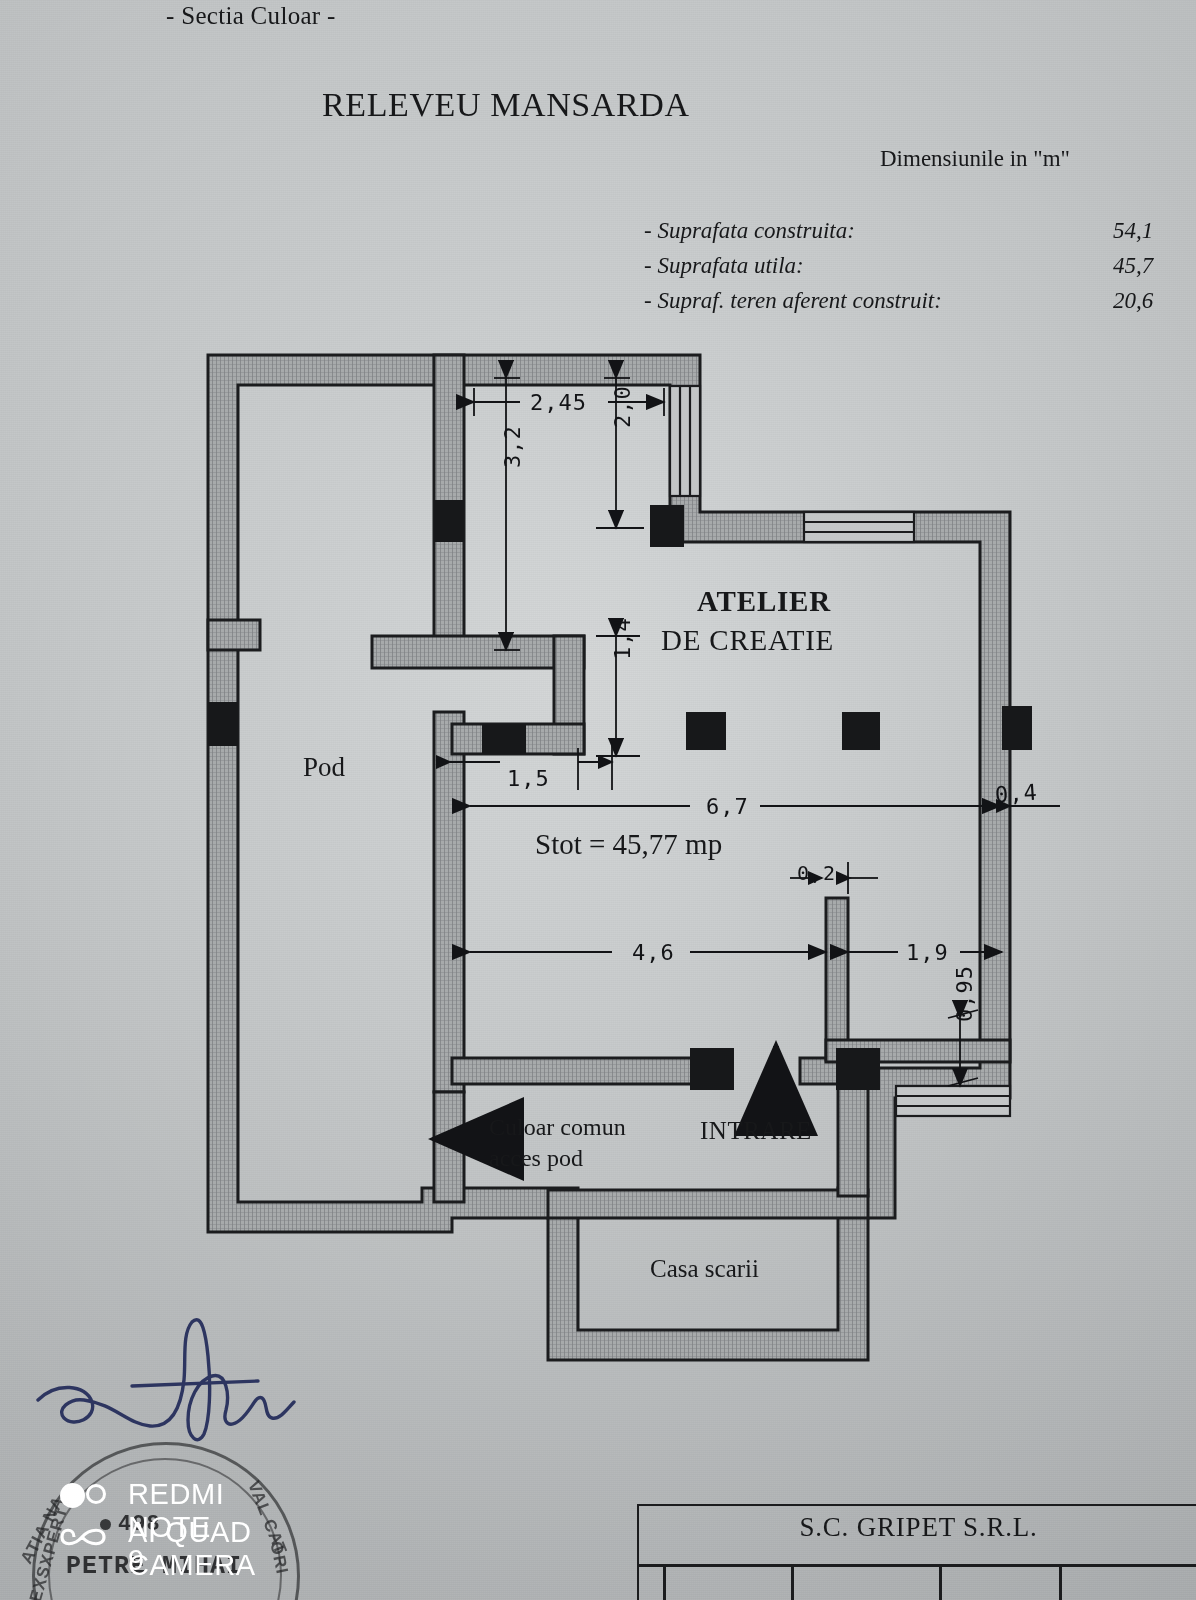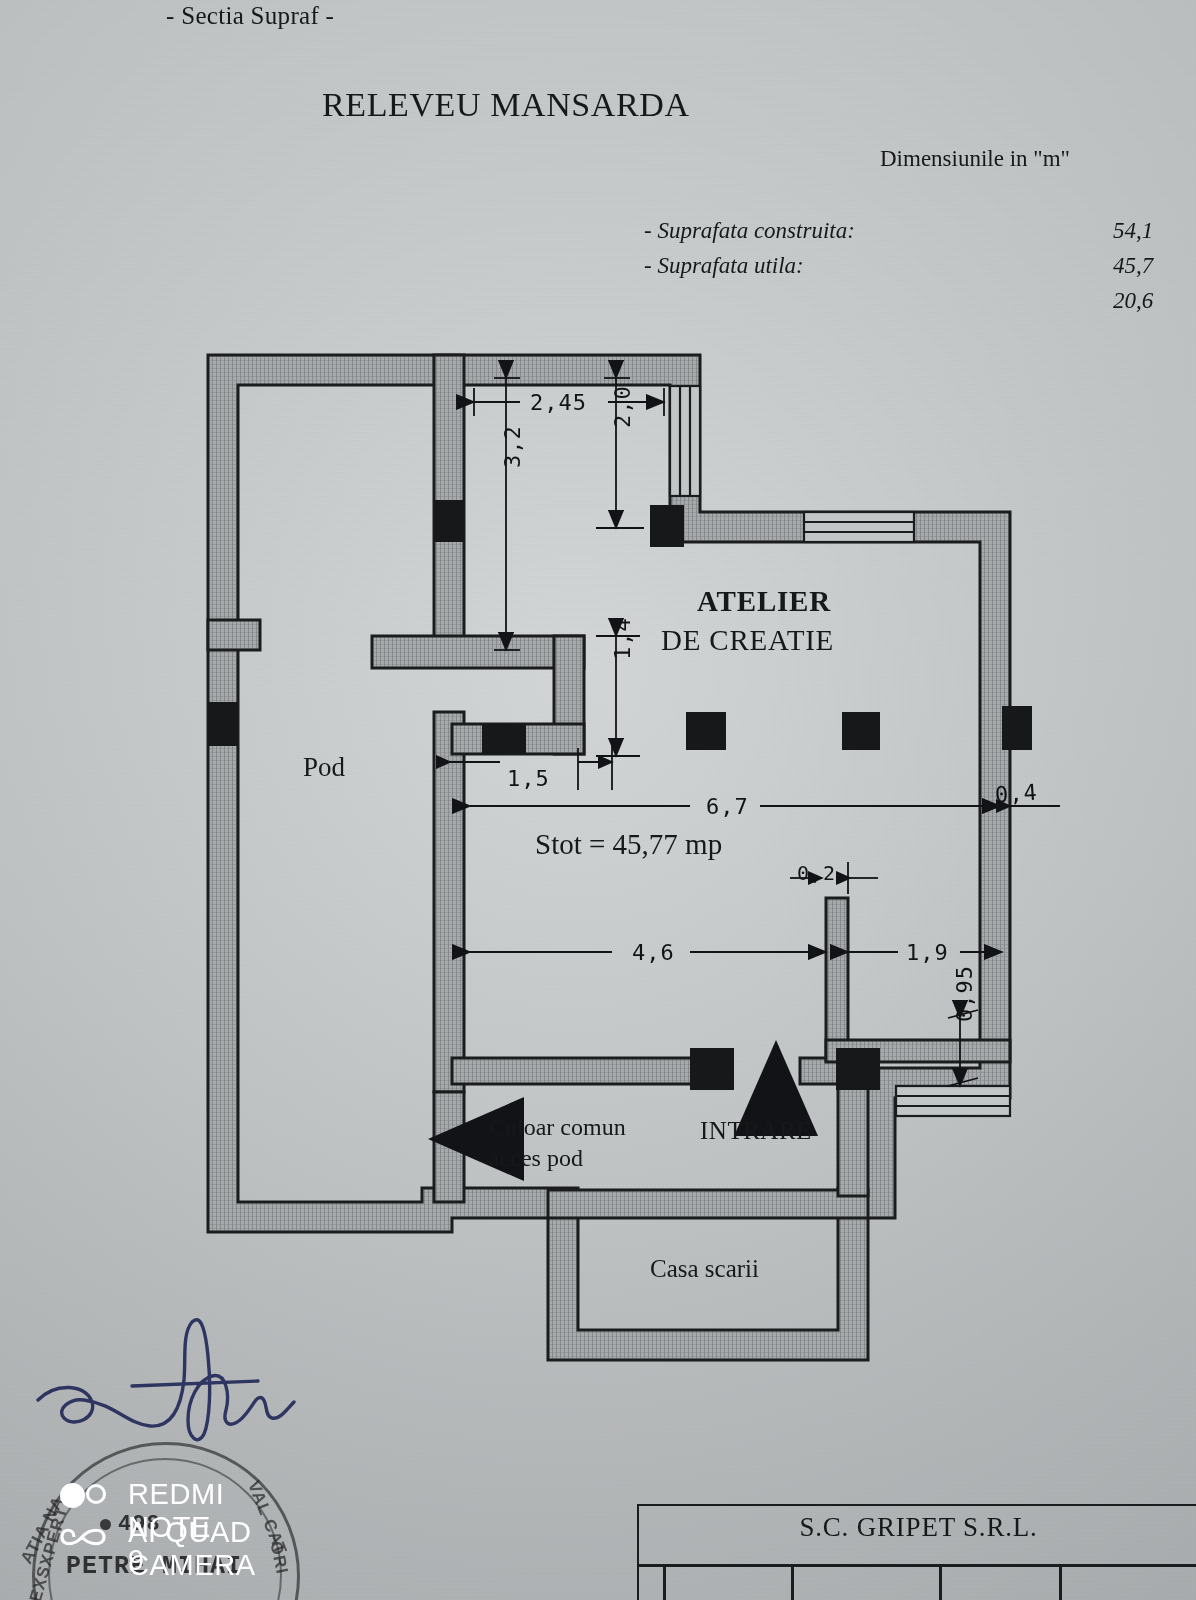--- a/index.html
+++ b/index.html
@@ -70,29 +70,30 @@
   #wm-dot-filled{position:absolute;left:0px;top:5px;width:25px;height:25px;border-radius:50%;background:#fff;}
   #wm-dot-open{position:absolute;left:26px;top:6px;width:20px;height:20px;border-radius:50%;border:3px solid #fff;box-sizing:border-box;}
   #wm-inf{position:absolute;left:0px;top:42px;}
 </style>
 </head>
 <body>
 
 <div id="paper"></div>
 <div id="grain"></div>
 
-<div class="abs" id="sectia">- Sectia Supraf -</div>
+<div class="abs" id="sectia">- Sectia Culoar -</div>
 <div class="abs" id="title">RELEVEU MANSARDA</div>
 <div class="abs" id="dimnote">Dimensiunile in "m"</div>
 
 <div class="abs" style="left:0;top:0;width:1196px;height:330px;padding-left:27px;">
   <div class="speclabel specrow" style="left:644px;top:218px;">- Suprafata construita:</div>
   <div class="specval" style="left:1113px;top:218px;">54,1</div>
   <div class="speclabel specrow" style="left:644px;top:253px;">- Suprafata utila:</div>
   <div class="specval" style="left:1113px;top:253px;">45,7</div>
+  <div class="speclabel specrow" style="left:644px;top:288px;">- Supraf. teren aferent construit:</div>
   <div class="specval" style="left:1113px;top:288px;">20,6</div>
 </div>
 
 <svg id="plan" class="abs" viewBox="0 0 1196 1600">
   <defs>
     <pattern id="hatch" width="4" height="4" patternUnits="userSpaceOnUse">
       <rect width="4" height="4" fill="#a7aaab"></rect>
       <path d="M0 0 L0 4" stroke="#6f7274" stroke-width="1.1"></path>
       <path d="M0 0 L4 0" stroke="#7c7f81" stroke-width=".8"></path>
     </pattern>

